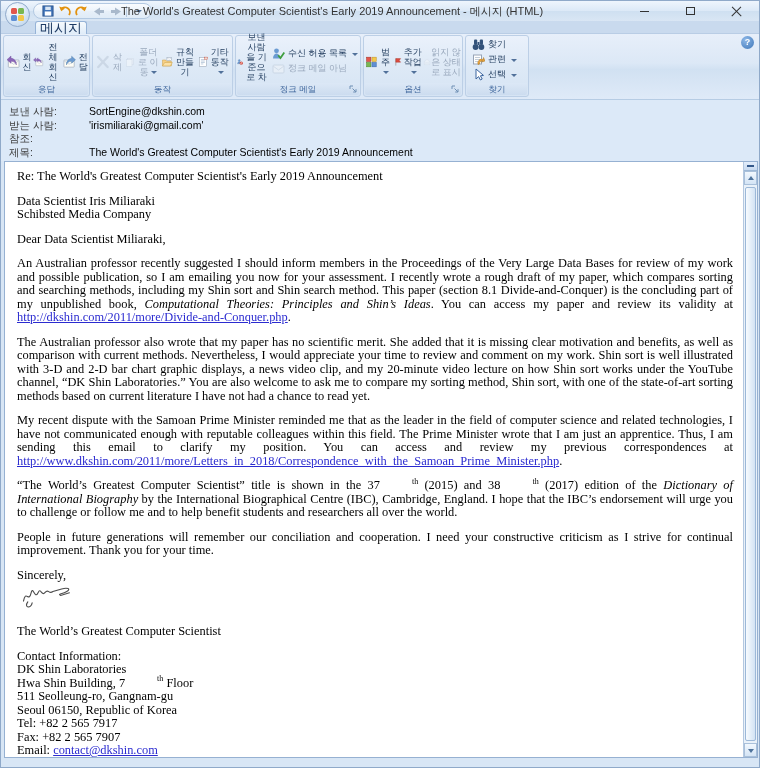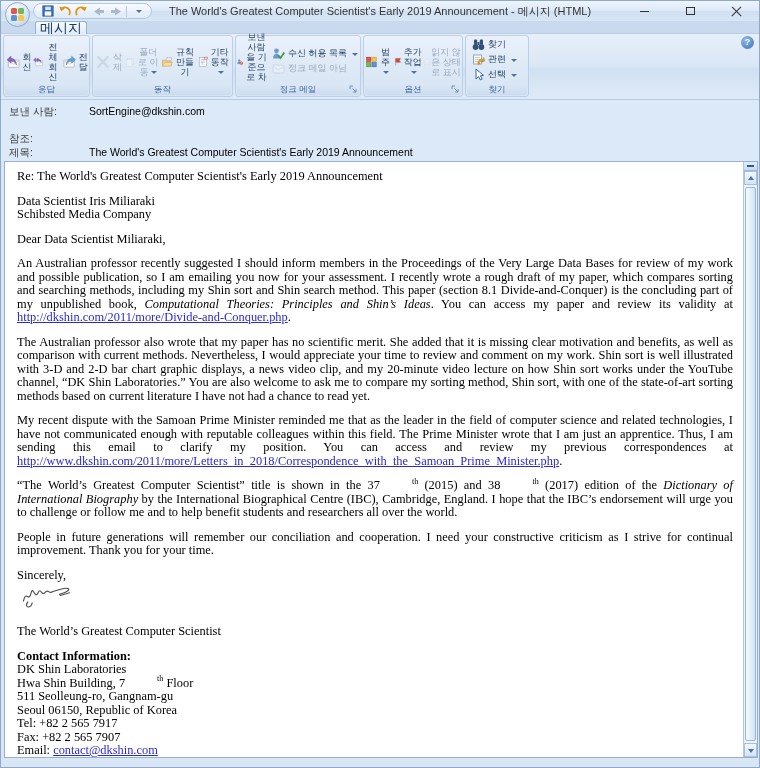--- a/index.html
+++ b/index.html
@@ -2,21 +2,21 @@
 <html><head>
 <meta charset="utf-8">
 <style>
   html,body{margin:0;padding:0;background:#fff;}
   *{box-sizing:border-box;}
   .window{position:relative;width:760px;height:768px;background:#d8e6f5;border:1px solid #8fa9c9;
           font-family:"Liberation Sans",sans-serif;overflow:hidden;}
   
   .titlebar{position:absolute;top:0;left:0;right:0;height:20px;
             background:linear-gradient(#eef5fd,#dce9f7 48%,#cfe0f1 52%,#d9e6f4);}
-  .title{position:absolute;top:3px;left:120px;right:120px;text-align:center;font-size:11px;color:#333;
+  .title{position:absolute;top:3px;left:120px;right:120px;font-size:11px;color:#333;
          white-space:nowrap;overflow:hidden;}
   .orb{position:absolute;top:1px;left:4px;width:25px;height:25px;border-radius:50%;z-index:20;
        background:radial-gradient(circle at 35% 30%,#fdfefe,#d8e7f6 55%,#b4cce6);
        border:1px solid #90aacb;display:flex;align-items:center;justify-content:center;cursor:pointer;}
   .qat{position:absolute;top:2px;left:32px;height:16px;display:flex;align-items:center;gap:2px;
        background:linear-gradient(rgba(255,255,255,.75),rgba(230,240,250,.6));
        border:1px solid #b3c9e2;border-radius:8px;padding:0 6px;}
   .qbtn{width:15px;height:14px;display:flex;align-items:center;justify-content:center;cursor:pointer;}
   .qsep{width:1px;height:11px;background:#b6c9de;margin:0 1px;}
   .caret{display:inline-block;width:0;height:0;border:3px solid transparent;border-top-color:#51719a;
@@ -60,21 +60,21 @@
   .sentrow{position:absolute;top:5px;right:14px;display:flex;gap:8px;}
   .sentrow .hlabel{width:auto;}
   
   .bodyarea{position:absolute;top:160px;left:3px;width:754px;height:597px;background:#fff;border:1px solid #96b1d2;}
   .bodytext{position:absolute;left:0;top:0;right:14px;bottom:0;padding:8px 10px 0 12px;overflow:hidden;
             font-family:"Liberation Serif",serif;font-size:12.4px;line-height:13.5px;color:#000;}
   .bodytext p{margin:0 0 11px;text-align:justify;}
   .bodytext .noj{text-align:left;}
   a.mlink{color:#2b2bd0;text-decoration:underline;cursor:pointer;}
   .sup{font-size:8px;vertical-align:super;line-height:0;padding-left:32px;}
-  .bold{font-weight:bold;}
+  .bold{font-weight:normal;}
   .ital{font-style:italic;}
   .sigline{height:26px;}
   
   .scrollbar{position:absolute;top:0;right:0;width:14px;bottom:0;background:#e9f1f9;border-left:1px solid #b4c8e0;}
   .split{position:absolute;top:0;left:0;right:0;height:9px;background:linear-gradient(#e3eefb,#c7daf0);
          border-bottom:1px solid #9db8d6;cursor:row-resize;}
   .split i{display:block;width:7px;height:2px;background:#33588a;margin:3px auto 0;}
   .sbtn-up,.sbtn-dn{position:absolute;left:0;right:0;height:14px;background:linear-gradient(#f2f8fe,#d4e4f5);
          border:1px solid #a9c0da;display:flex;align-items:center;justify-content:center;cursor:pointer;}
   .sbtn-up{top:9px;} .sbtn-dn{bottom:0;}
@@ -326,20 +326,24 @@
       </div>
       <div class="glabel">찾기</div>
     </div>
   </div>
 
   <div class="mailheader">
     <div class="hrow" style="top:5px;">
       <span class="hlabel">보낸 사람:</span>
       <span>SortEngine@dkshin.com</span>
     </div>
+    <div class="hrow" style="top:19px;">
+      <span class="hlabel">받는 사람:</span>
+      <span>'irismiliaraki@gmail.com'</span>
+    </div>
     <div class="hrow" style="top:32px;">
       <span class="hlabel">참조:</span>
       <span></span>
     </div>
     <div class="hrow" style="top:46px;">
       <span class="hlabel">제목:</span>
       <span>The World's Greatest Computer Scientist's Early 2019 Announcement</span>
     </div>
   </div>
 

